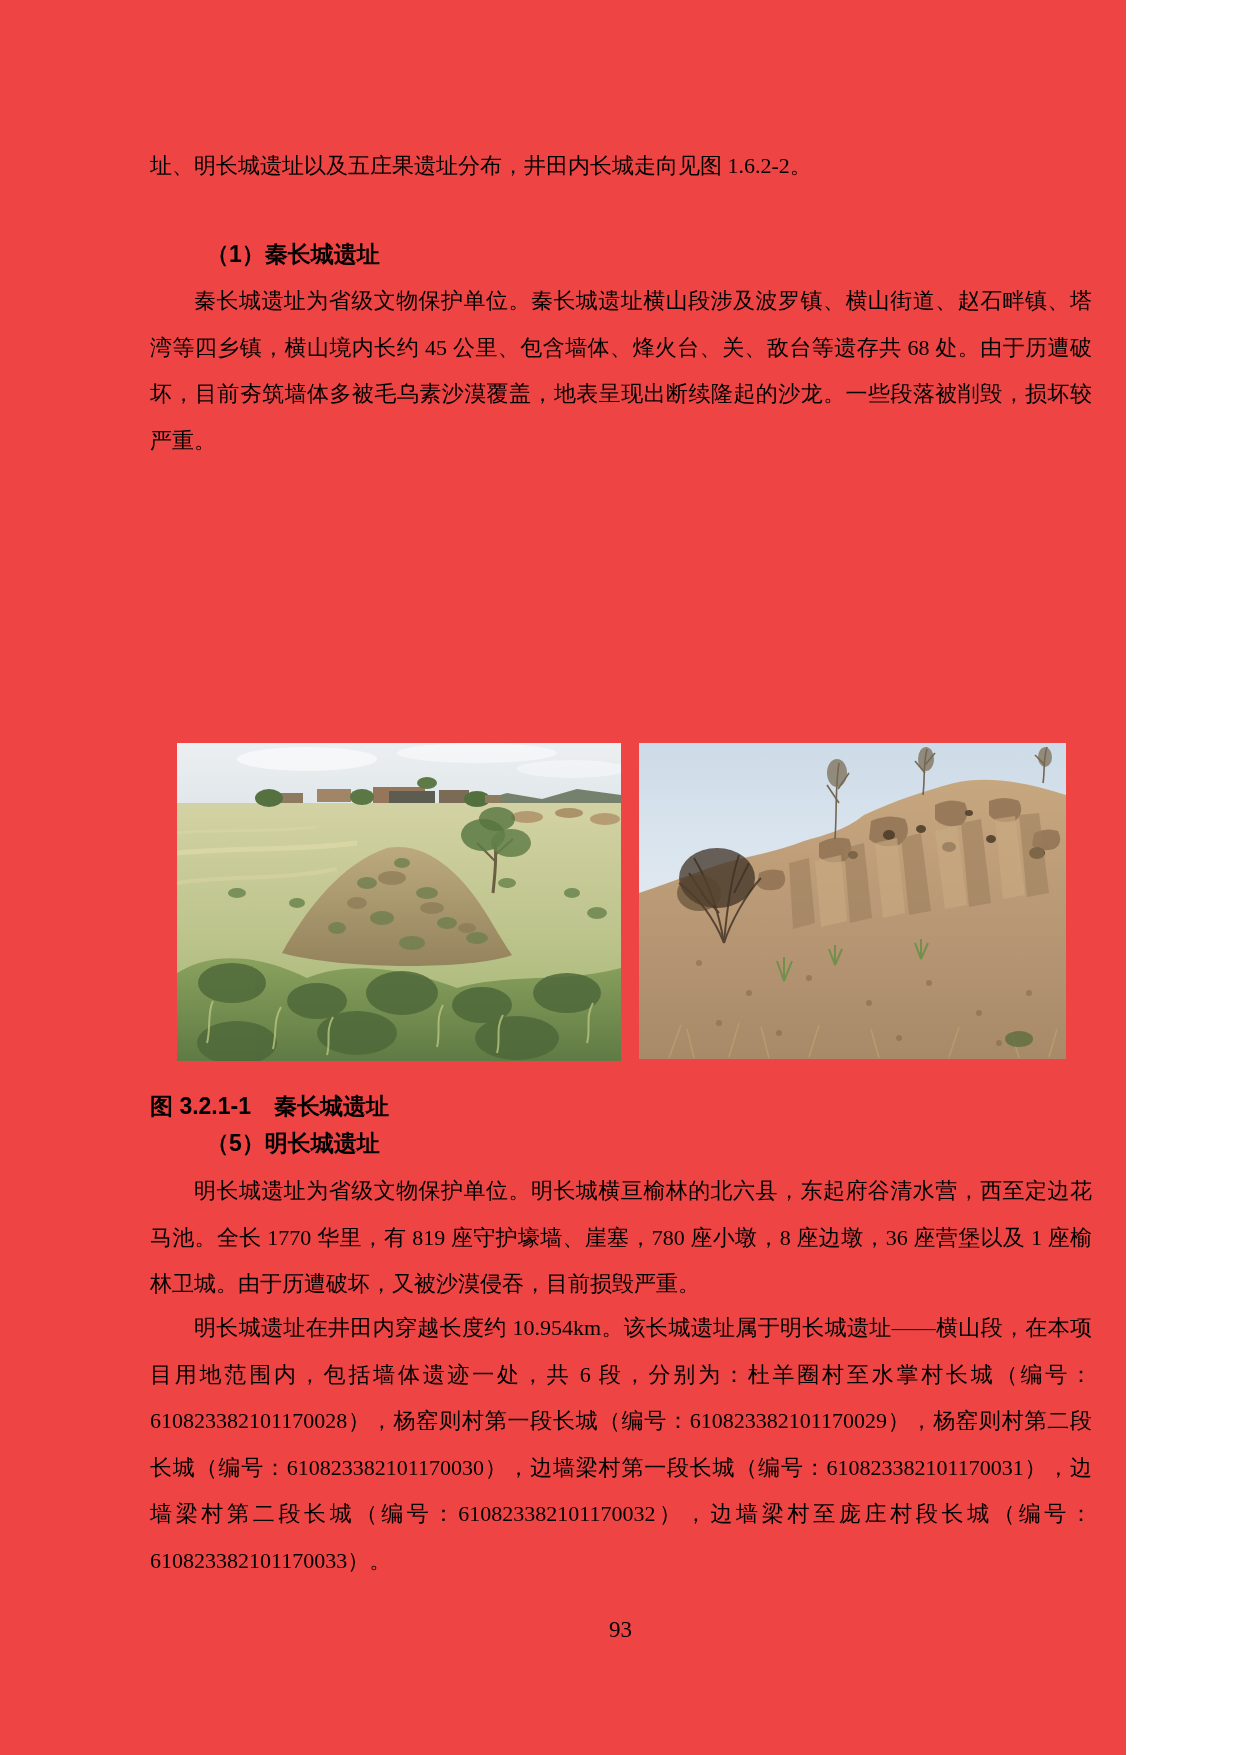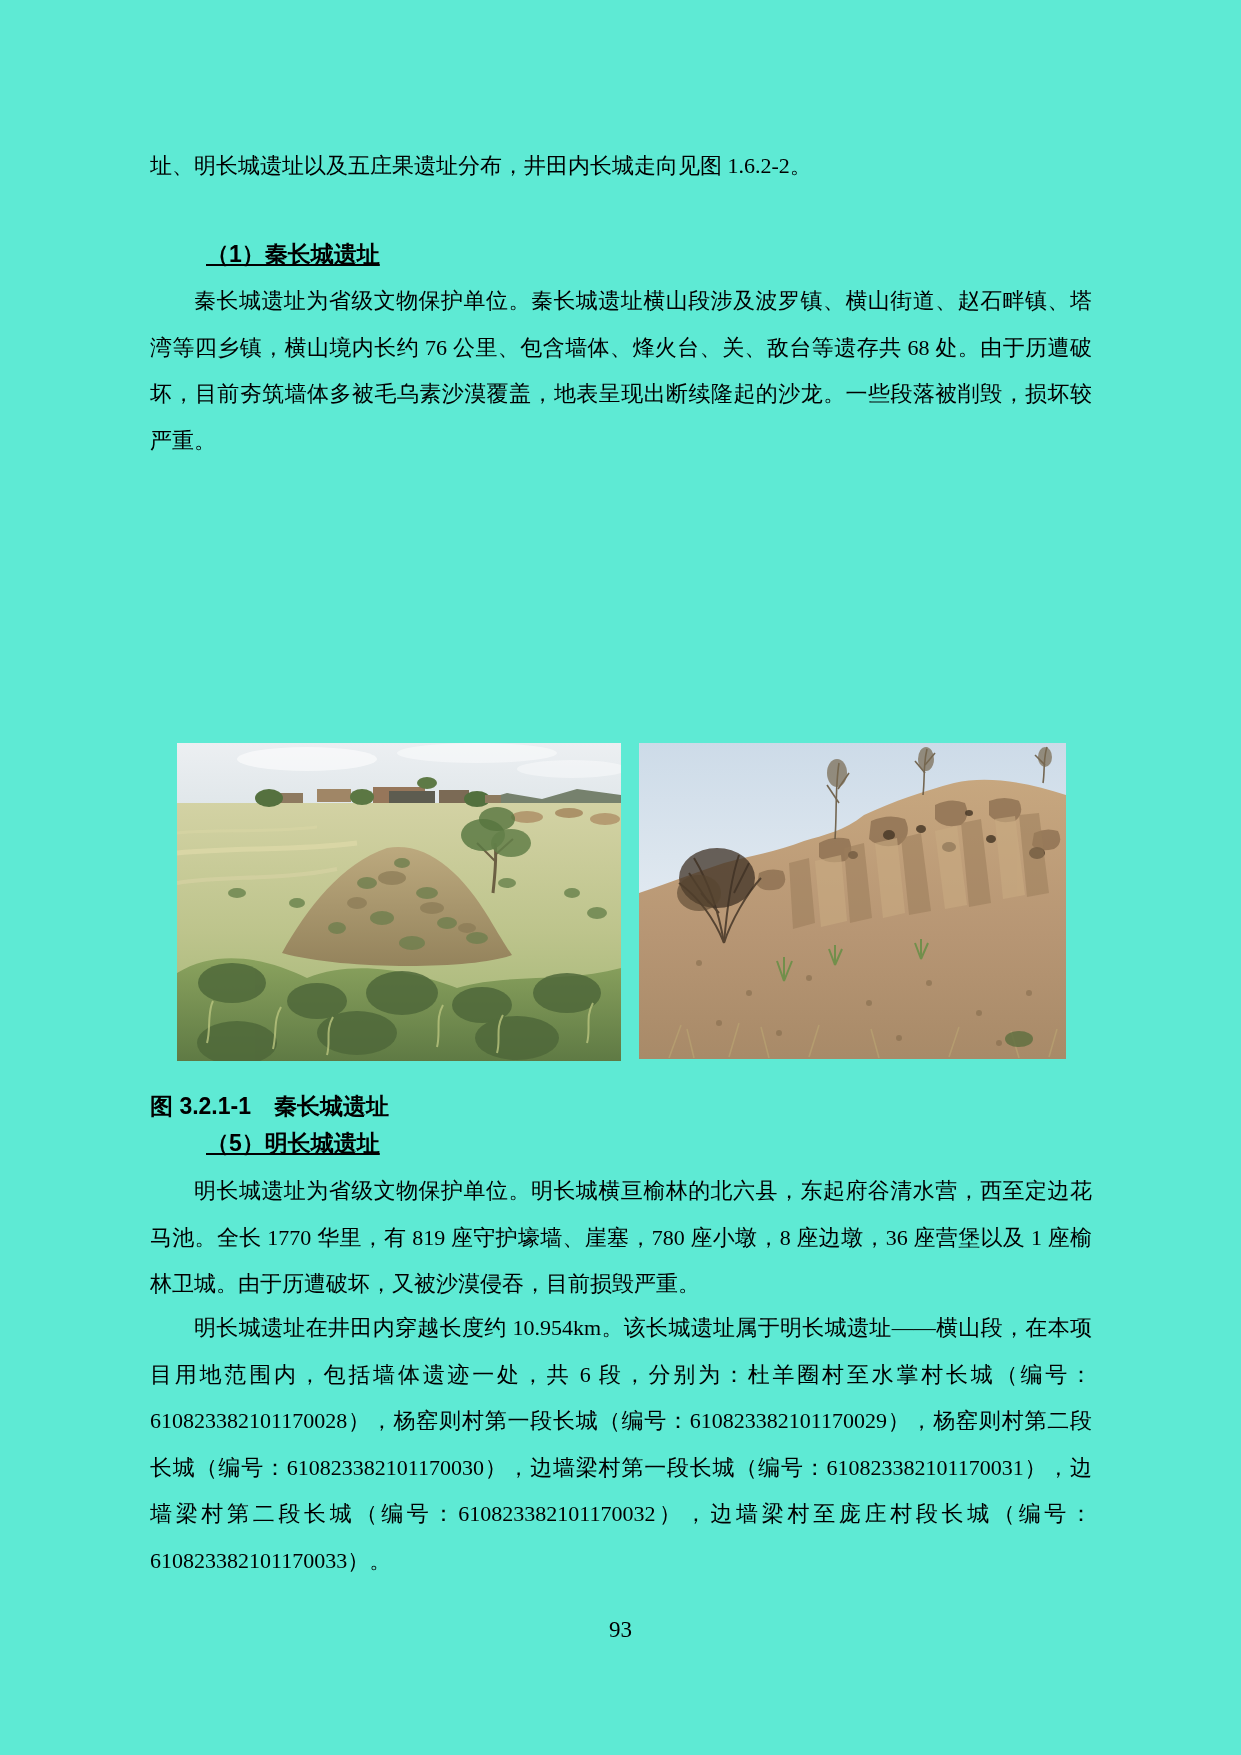--- a/index.html
+++ b/index.html
@@ -1,39 +1,39 @@
 <!DOCTYPE html>
 <html lang="zh"><head>
 <meta charset="utf-8">
 <style>
   html,body{margin:0;padding:0;background:#ffffff;}
   .page{
     position:relative;
-    width:1241px;height:1755px;
-    background:#5eead4;
+    width:1126px;height:1755px;
+    background:#ef4444;
     font-family:"Liberation Serif","DejaVu Serif",serif;
     color:#000;
     overflow:hidden;
   }
   .textcol{position:absolute;left:150px;width:942px;}
   .bodyline{
     font-size:22px;line-height:46.5px;margin:0;
     text-align:justify;text-align-last:left;
   }
   .para{
     font-size:22px;line-height:46.5px;margin:0;
     text-align:justify;text-align-last:left;
     text-indent:2em;
   }
   .heading{
     font-family:"Liberation Sans","DejaVu Sans",sans-serif;
     font-weight:bold;font-size:23px;line-height:46.5px;margin:0;
   }
   .h-num{margin-left:52px;}
-  .h-paren{margin-left:56px;text-decoration:underline;}
+  .h-paren{margin-left:56px;}
   .caption{
     font-family:"Liberation Sans","DejaVu Sans",sans-serif;
     font-weight:bold;font-size:23px;line-height:46.5px;margin:0;
     text-align:left;white-space:pre-wrap;
   }
   .photo{position:absolute;top:743px;display:block;}
   .photo-left{left:177px;}
   .photo-right{left:639px;}
   .pagenum{
     position:absolute;left:0;width:1241px;top:1615px;
@@ -43,21 +43,21 @@
 </head>
 <body>
 
 <div class="page">
 
   <p class="textcol bodyline" style="top:143px">址、明长城遗址以及五庄果遗址分布，井田内长城走向见图 1.6.2-2。</p>
 
 
   <h3 class="textcol heading" style="top:231px"><span class="h-paren" style="display:inline-block">（1）秦长城遗址</span></h3>
 
-  <p class="textcol para" style="top:278px">秦长城遗址为省级文物保护单位。秦长城遗址横山段涉及波罗镇、横山街道、赵石畔镇、塔湾等四乡镇，横山境内长约 76 公里、包含墙体、烽火台、关、敌台等遗存共 68 处。由于历遭破坏，目前夯筑墙体多被毛乌素沙漠覆盖，地表呈现出断续隆起的沙龙。一些段落被削毁，损坏较严重。</p>
+  <p class="textcol para" style="top:278px">秦长城遗址为省级文物保护单位。秦长城遗址横山段涉及波罗镇、横山街道、赵石畔镇、塔湾等四乡镇，横山境内长约 45 公里、包含墙体、烽火台、关、敌台等遗存共 68 处。由于历遭破坏，目前夯筑墙体多被毛乌素沙漠覆盖，地表呈现出断续隆起的沙龙。一些段落被削毁，损坏较严重。</p>
 
 
   <svg class="photo photo-left" width="444" height="318" viewBox="0 0 444 318" role="img">
     <defs>
       <linearGradient id="skyL" x1="0" y1="0" x2="0" y2="1">
         <stop offset="0" stop-color="#eceff2"></stop>
           <stop offset="1" stop-color="#dfe6e9"></stop>
       </linearGradient>
       <linearGradient id="fieldL" x1="0" y1="0" x2="0" y2="1">
         <stop offset="0" stop-color="#d3d2a4"></stop>

